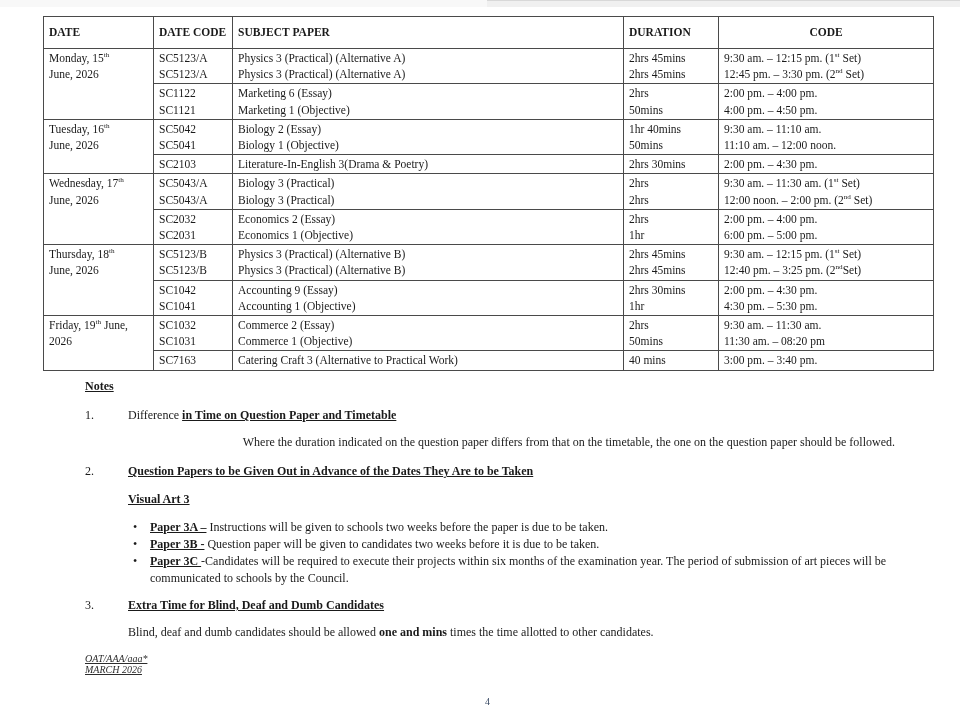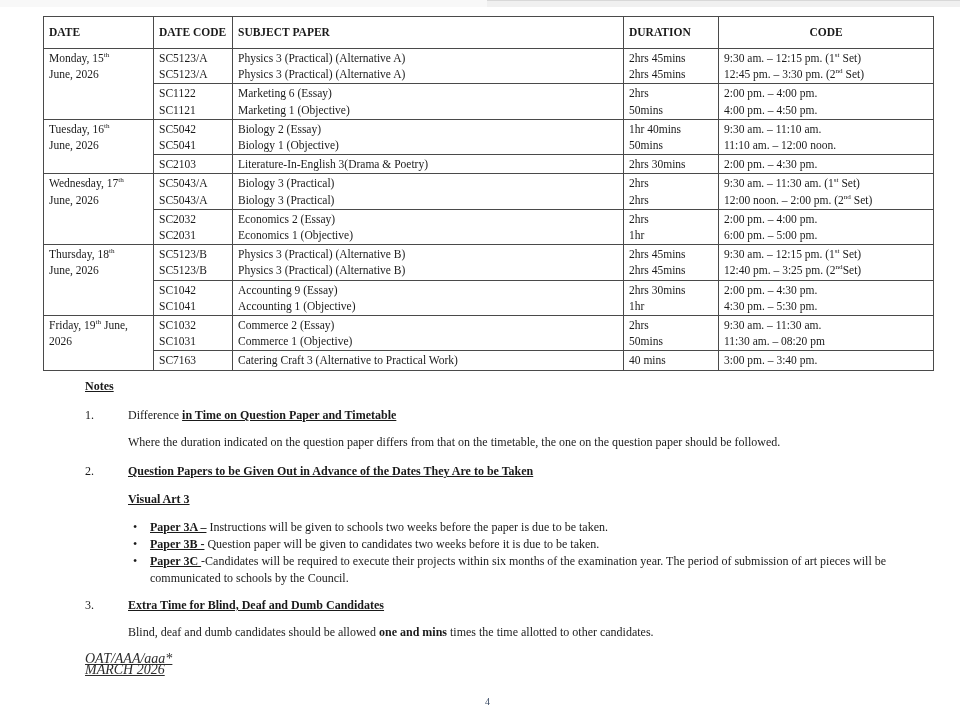--- a/index.html
+++ b/index.html
@@ -32,27 +32,27 @@
 
   .notes{position:absolute;left:85px;top:378px;width:810px;font-size:12px;}
   .nt-title{font-weight:bold;text-decoration:underline;line-height:17px;margin-bottom:12px;}
   .note-row{display:flex;line-height:17px;}
   .note-num{width:43px;flex:none;}
   .note-body{margin-left:43px;line-height:17px;}
   .bu{font-weight:bold;text-decoration:underline;}
   .b{font-weight:bold;}
   .mb10{margin-bottom:10px;}
   .mb11{margin-bottom:11px;}
-  .mb12{margin-bottom:12px;}
+  .mb12{margin-bottom:12px;text-align:right;}
   ul.bullets{margin:0 0 10px 43px;padding-left:5px;list-style:none;}
   ul.bullets li{display:flex;line-height:17px;}
   .blt{width:17px;flex:none;text-align:left;}
   .btext{flex:1;}
 
-  .footer{position:absolute;left:85px;top:653px;font-size:14px;line-height:11px;font-style:italic;color:#2c2c2c;}
+  .footer{position:absolute;left:85px;top:653px;font-size:10px;line-height:11px;font-style:italic;color:#2c2c2c;}
   .footer div{text-decoration:underline;}
   .pagenum{position:absolute;left:485px;top:696px;font-size:10px;color:#3c4c66;}
 </style>
 </head>
 <body>
 
 <div class="topstrip-left"></div>
 <div class="topstrip-right"></div>
 
 <table class="tt">

